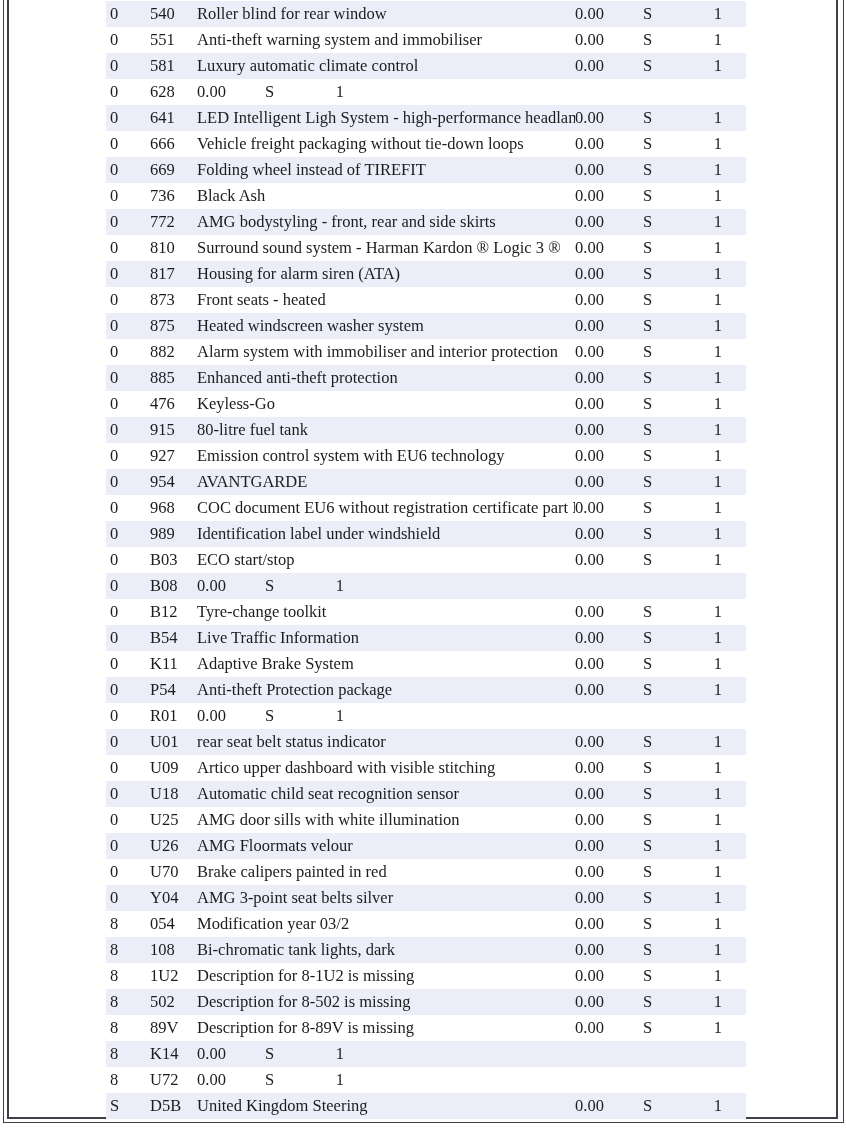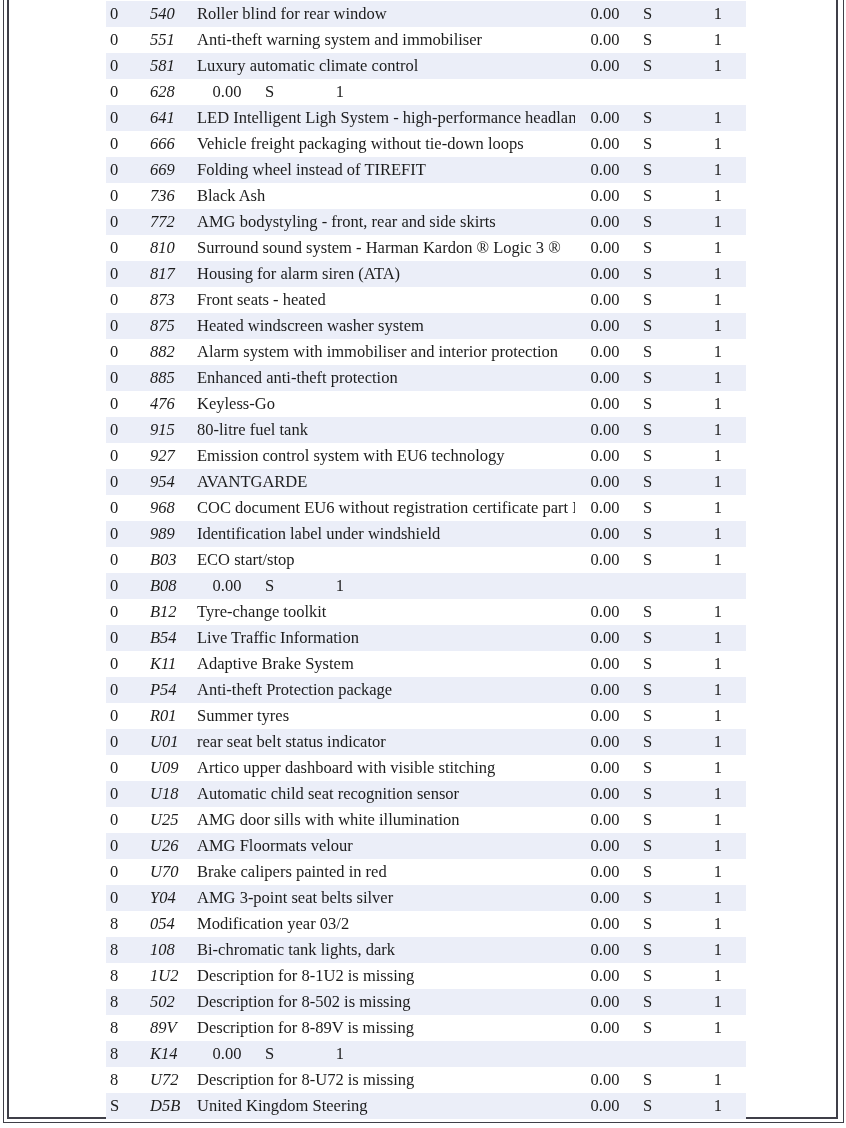--- a/index.html
+++ b/index.html
@@ -49,23 +49,23 @@
   }
   .row.shaded {
     background: #ebeef8;
   }
   .col {
     white-space: nowrap;
     overflow: hidden;
     box-sizing: border-box;
   }
   .col.group { width: 44px; padding-left: 4px; }
-  .col.code  { width: 47px; font-style: italic; }
+  .col.code  { width: 47px; }
   .col.desc  { flex: 1; }
-  .col.price { width: 60px; text-align: center; }
+  .col.price { width: 60px; text-align: left; }
   .col.flag  { width: 30px; padding-left: 8px; }
   .col.qty   { width: 81px; text-align: right; padding-right: 24px; }
 </style>
 </head>
 <body style="background: rgb(255, 255, 255);">
 
 <div class="frame-outer" style="border-color: rgb(63, 63, 72);"></div>
 <div class="frame-inner" style="border-color: rgb(63, 63, 72);"></div>
 
 <div class="options-table">
@@ -279,21 +279,20 @@
     <span class="col group">0</span>
     <span class="col code">P54</span>
     <span class="col desc">Anti-theft Protection package</span>
     <span class="col price">0.00</span>
     <span class="col flag">S</span>
     <span class="col qty">1</span>
   </div>
     <div class="row" style="color: rgb(28, 28, 28);">
     <span class="col group">0</span>
     <span class="col code">R01</span>
-    <span class="col desc">Summer tyres</span>
     <span class="col price">0.00</span>
     <span class="col flag">S</span>
     <span class="col qty">1</span>
   </div>
     <div class="row shaded" style="color: rgb(28, 28, 28); background: rgb(235, 238, 248);">
     <span class="col group">0</span>
     <span class="col code">U01</span>
     <span class="col desc">rear seat belt status indicator</span>
     <span class="col price">0.00</span>
     <span class="col flag">S</span>
@@ -390,21 +389,20 @@
     <div class="row shaded" style="color: rgb(28, 28, 28); background: rgb(235, 238, 248);">
     <span class="col group">8</span>
     <span class="col code">K14</span>
     <span class="col price">0.00</span>
     <span class="col flag">S</span>
     <span class="col qty">1</span>
   </div>
     <div class="row" style="color: rgb(28, 28, 28);">
     <span class="col group">8</span>
     <span class="col code">U72</span>
-    <span class="col desc">Description for 8-U72 is missing</span>
     <span class="col price">0.00</span>
     <span class="col flag">S</span>
     <span class="col qty">1</span>
   </div>
     <div class="row shaded" style="color: rgb(28, 28, 28); background: rgb(235, 238, 248);">
     <span class="col group">S</span>
     <span class="col code">D5B</span>
     <span class="col desc">United Kingdom Steering</span>
     <span class="col price">0.00</span>
     <span class="col flag">S</span>

